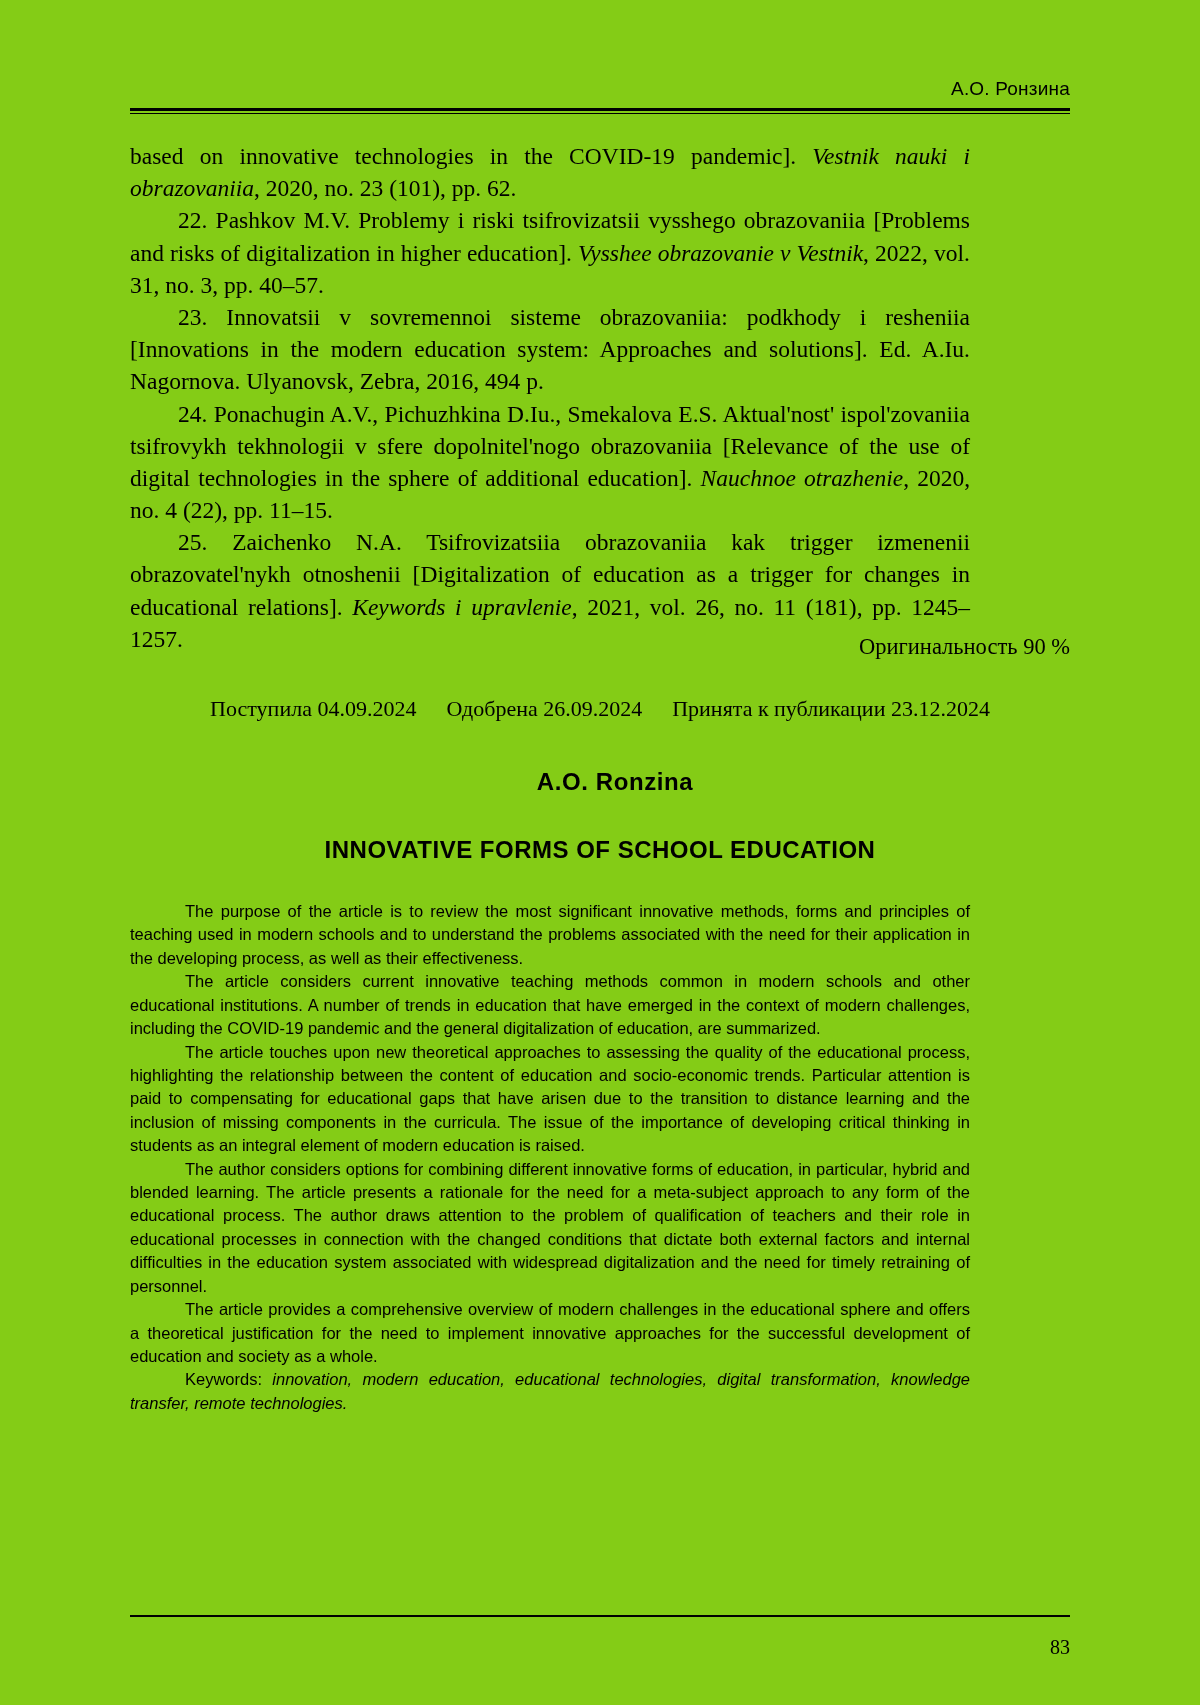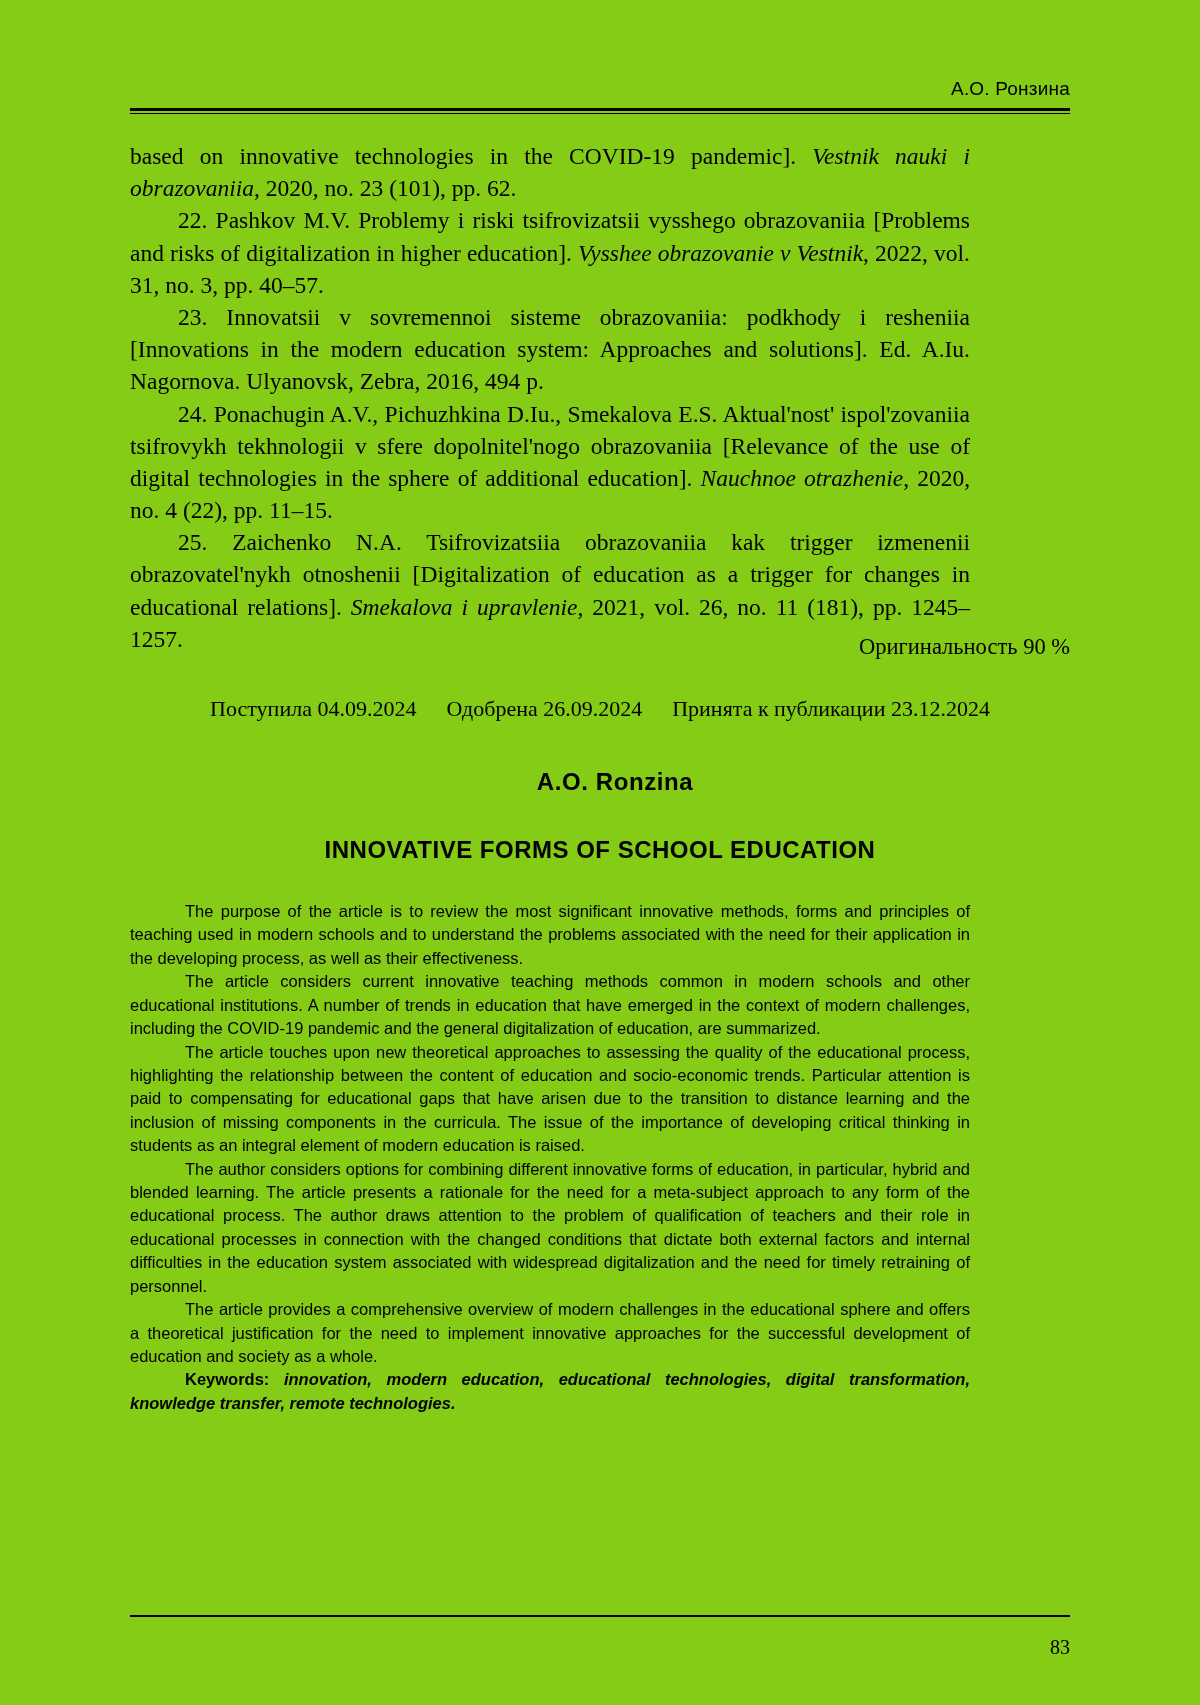--- a/index.html
+++ b/index.html
@@ -112,21 +112,20 @@
     text-align: justify;
     text-justify: inter-word;
   }
   .abstract p {
     margin: 0;
     text-indent: 55px;
   }
   .keywords {
     margin: 0;
     text-indent: 55px;
-    font-weight: bold;
   }
   .keywords .kw {
     font-style: italic;
   }
   .rule-bottom {
     position: absolute;
     bottom: 88px;
     left: 130px;
     right: 130px;
     border-top: 2px solid #000;
@@ -146,21 +145,21 @@
 
   <div class="header">А.О. Ронзина</div>
 
   <div class="rule-top"></div>
 
   <div class="refs">
     <p><span>based on innovative technologies in the COVID-19 pandemic]. </span><span class="ital">Vestnik nauki i obrazovaniia</span><span>, 2020, no. 23 (101), pp. 62.</span></p>
     <p class="indent"><span>22. Pashkov M.V. Problemy i riski tsifrovizatsii vysshego obrazovaniia [Problems and risks of digitalization in higher education]. </span><span class="ital">Vysshee obrazovanie v Vestnik</span><span>, 2022, vol. 31, no. 3, pp. 40–57.</span></p>
     <p class="indent"><span>23. Innovatsii v sovremennoi sisteme obrazovaniia: podkhody i resheniia [Innovations in the modern education system: Approaches and solutions]. Ed. A.Iu. Nagornova. Ulyanovsk, Zebra, 2016, 494 p.</span><span class="ital"></span><span></span></p>
     <p class="indent"><span>24. Ponachugin A.V., Pichuzhkina D.Iu., Smekalova E.S. Aktual'nost' ispol'zovaniia tsifrovykh tekhnologii v sfere dopolnitel'nogo obrazovaniia [Relevance of the use of digital technologies in the sphere of additional education]. </span><span class="ital">Nauchnoe otrazhenie</span><span>, 2020, no. 4 (22), pp. 11–15.</span></p>
-    <p class="indent"><span>25. Zaichenko N.A. Tsifrovizatsiia obrazovaniia kak trigger izmenenii obrazovatel'nykh otnoshenii [Digitalization of education as a trigger for changes in educational relations]. </span><span class="ital">Smekalova i upravlenie</span><span>, 2021, vol. 26, no. 11 (181), pp. 1245–1257.</span></p>
+    <p class="indent"><span>25. Zaichenko N.A. Tsifrovizatsiia obrazovaniia kak trigger izmenenii obrazovatel'nykh otnoshenii [Digitalization of education as a trigger for changes in educational relations]. </span><span class="ital">Keywords i upravlenie</span><span>, 2021, vol. 26, no. 11 (181), pp. 1245–1257.</span></p>
   </div>
 
   <div class="originality">Оригинальность 90 %</div>
 
   <div class="dates">
     <span>Поступила 04.09.2024</span><span class="gap"></span><span>Одобрена 26.09.2024</span><span class="gap"></span><span>Принята к публикации 23.12.2024</span>
   </div>
 
   <div class="author">A.O. Ronzina</div>
 

